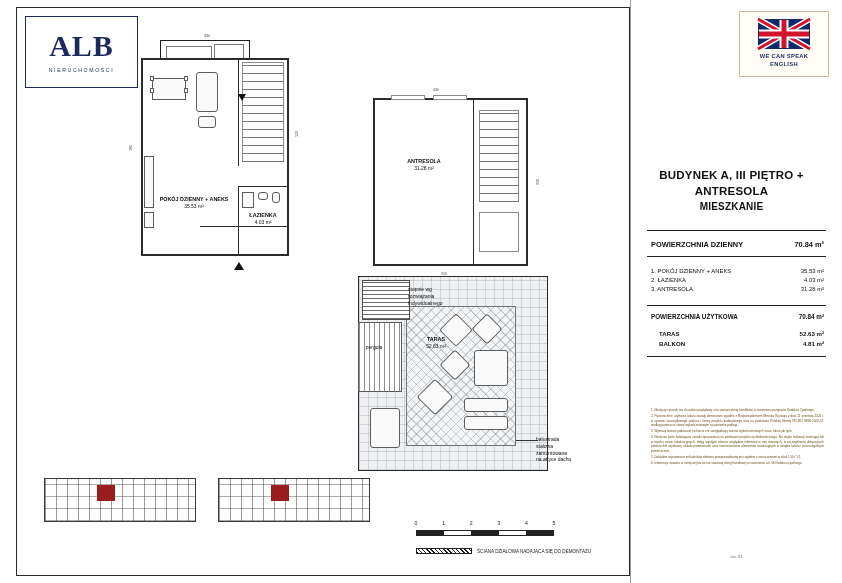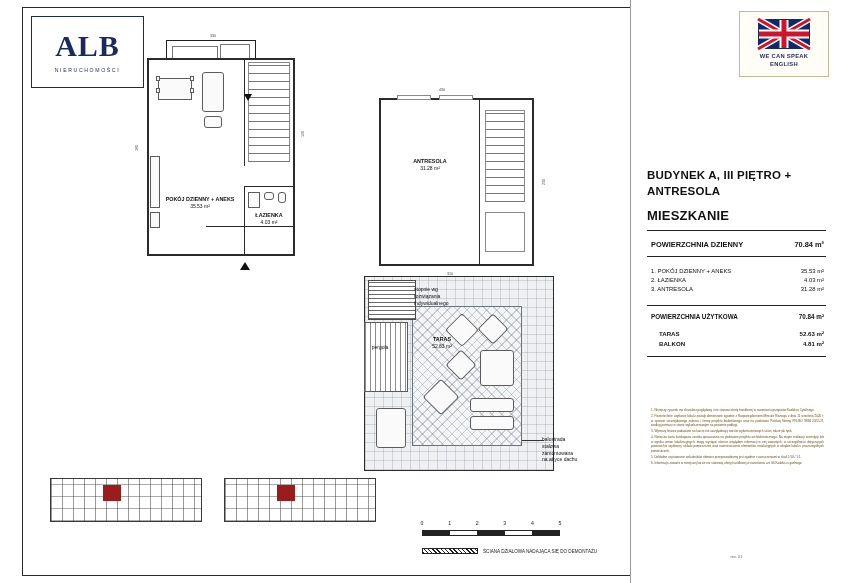--- a/index.html
+++ b/index.html
@@ -8,21 +8,21 @@
     width: 842px; height: 583px;
     background: #ffffff;
     font-family: "Liberation Sans", sans-serif;
     color: #111;
     overflow: hidden;
   }
   .sheet { position:relative; width:842px; height:583px; background:#fff; }
 
   
   .drawing {
-    position:absolute; left:14px; top:0; width:630px; height:522px;
+    position:absolute; left:8px; top:0; width:630px; height:522px;
     background:#fff;
   }
   .frame-outer {
     position:absolute; left:8px; top:7px; width:614px; height:569px;
     border:1px solid #2a2a2a;
   }
 
   
   .logo-box {
     position:absolute; left:17px; top:16px; width:113px; height:72px;
@@ -134,23 +134,23 @@
   .flag .dia2 {
     position:absolute; left:50%; top:50%; width:60px; height:3px; background:#cf142b;
     transform-origin:center;
   }
   .flag .vbar { position:absolute; left:50%; top:0; width:9px; height:100%; background:#fff; transform:translateX(-50%); }
   .flag .hbar { position:absolute; top:50%; left:0; height:9px; width:100%; background:#fff; transform:translateY(-50%); }
   .flag .vbar2 { position:absolute; left:50%; top:0; width:5px; height:100%; background:#cf142b; transform:translateX(-50%); }
   .flag .hbar2 { position:absolute; top:50%; left:0; height:5px; width:100%; background:#cf142b; transform:translateY(-50%); }
   .flag-cap { font-size:5.8px; font-weight:bold; color:#1b2a5e; text-align:center; line-height:1.35; letter-spacing:0.3px; }
 
-  .title-block { position:absolute; left:6px; top:160px; right:16px; }
+  .title-block { position:absolute; left:6px; top:160px; right:16px; text-align:center; }
   .title-main { font-size:11.5px; font-weight:bold; letter-spacing:0.2px; line-height:1.35; }
-  .title-sub { font-size:13px; font-weight:bold; margin-top:9px; letter-spacing:0.2px; }
+  .title-sub { font-size:10px; font-weight:bold; margin-top:2px; letter-spacing:0.2px; }
   .rule { position:absolute; left:6px; right:6px; height:1px; background:#222; }
 
   .area-head { position:absolute; left:10px; right:8px; top:232px; display:flex; justify-content:space-between; font-size:7.4px; font-weight:bold; }
   .rooms { position:absolute; left:10px; right:8px; top:258px; font-size:5.9px; }
   .rooms .r { display:flex; justify-content:space-between; padding:1.6px 0; }
   .rooms .r .nm { white-space:nowrap; }
   .rooms .r .val { white-space:nowrap; }
   .sum { position:absolute; left:10px; right:8px; top:303px; font-size:6.3px; font-weight:bold; }
   .sum .r { display:flex; justify-content:space-between; padding:1.8px 0; }
   .extra { position:absolute; left:18px; right:8px; top:320px; font-size:6.1px; font-weight:bold; }

